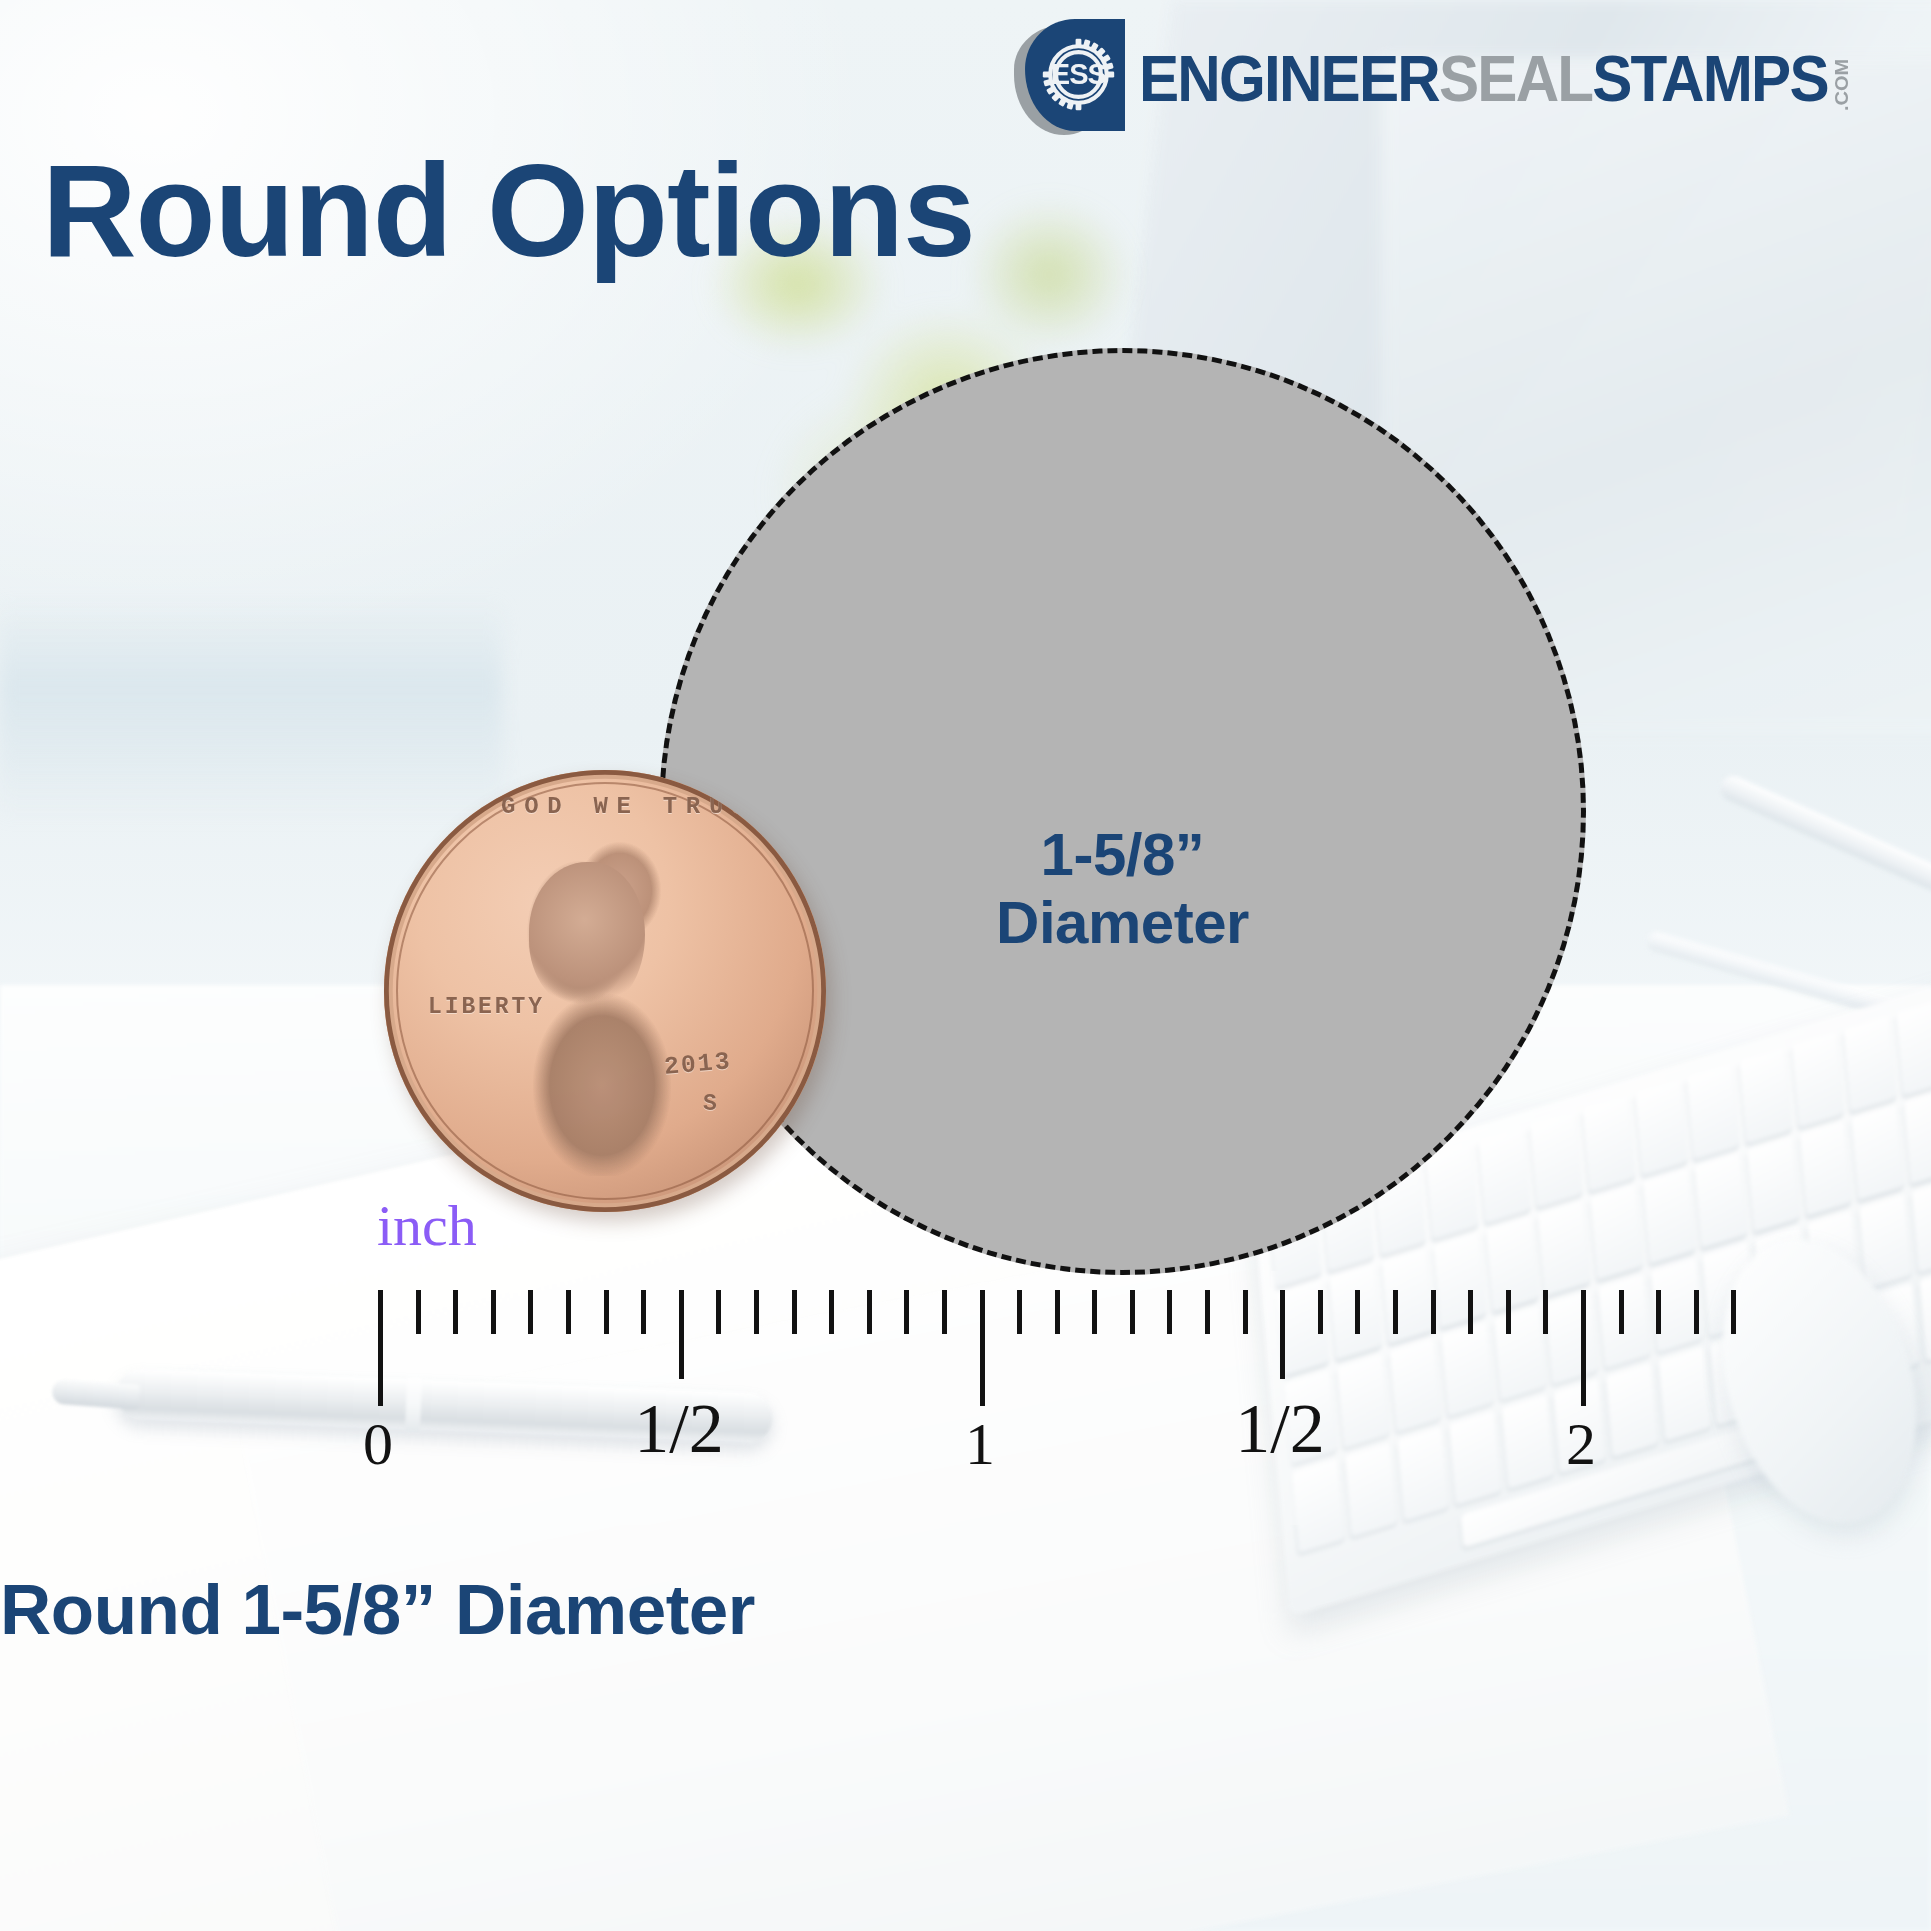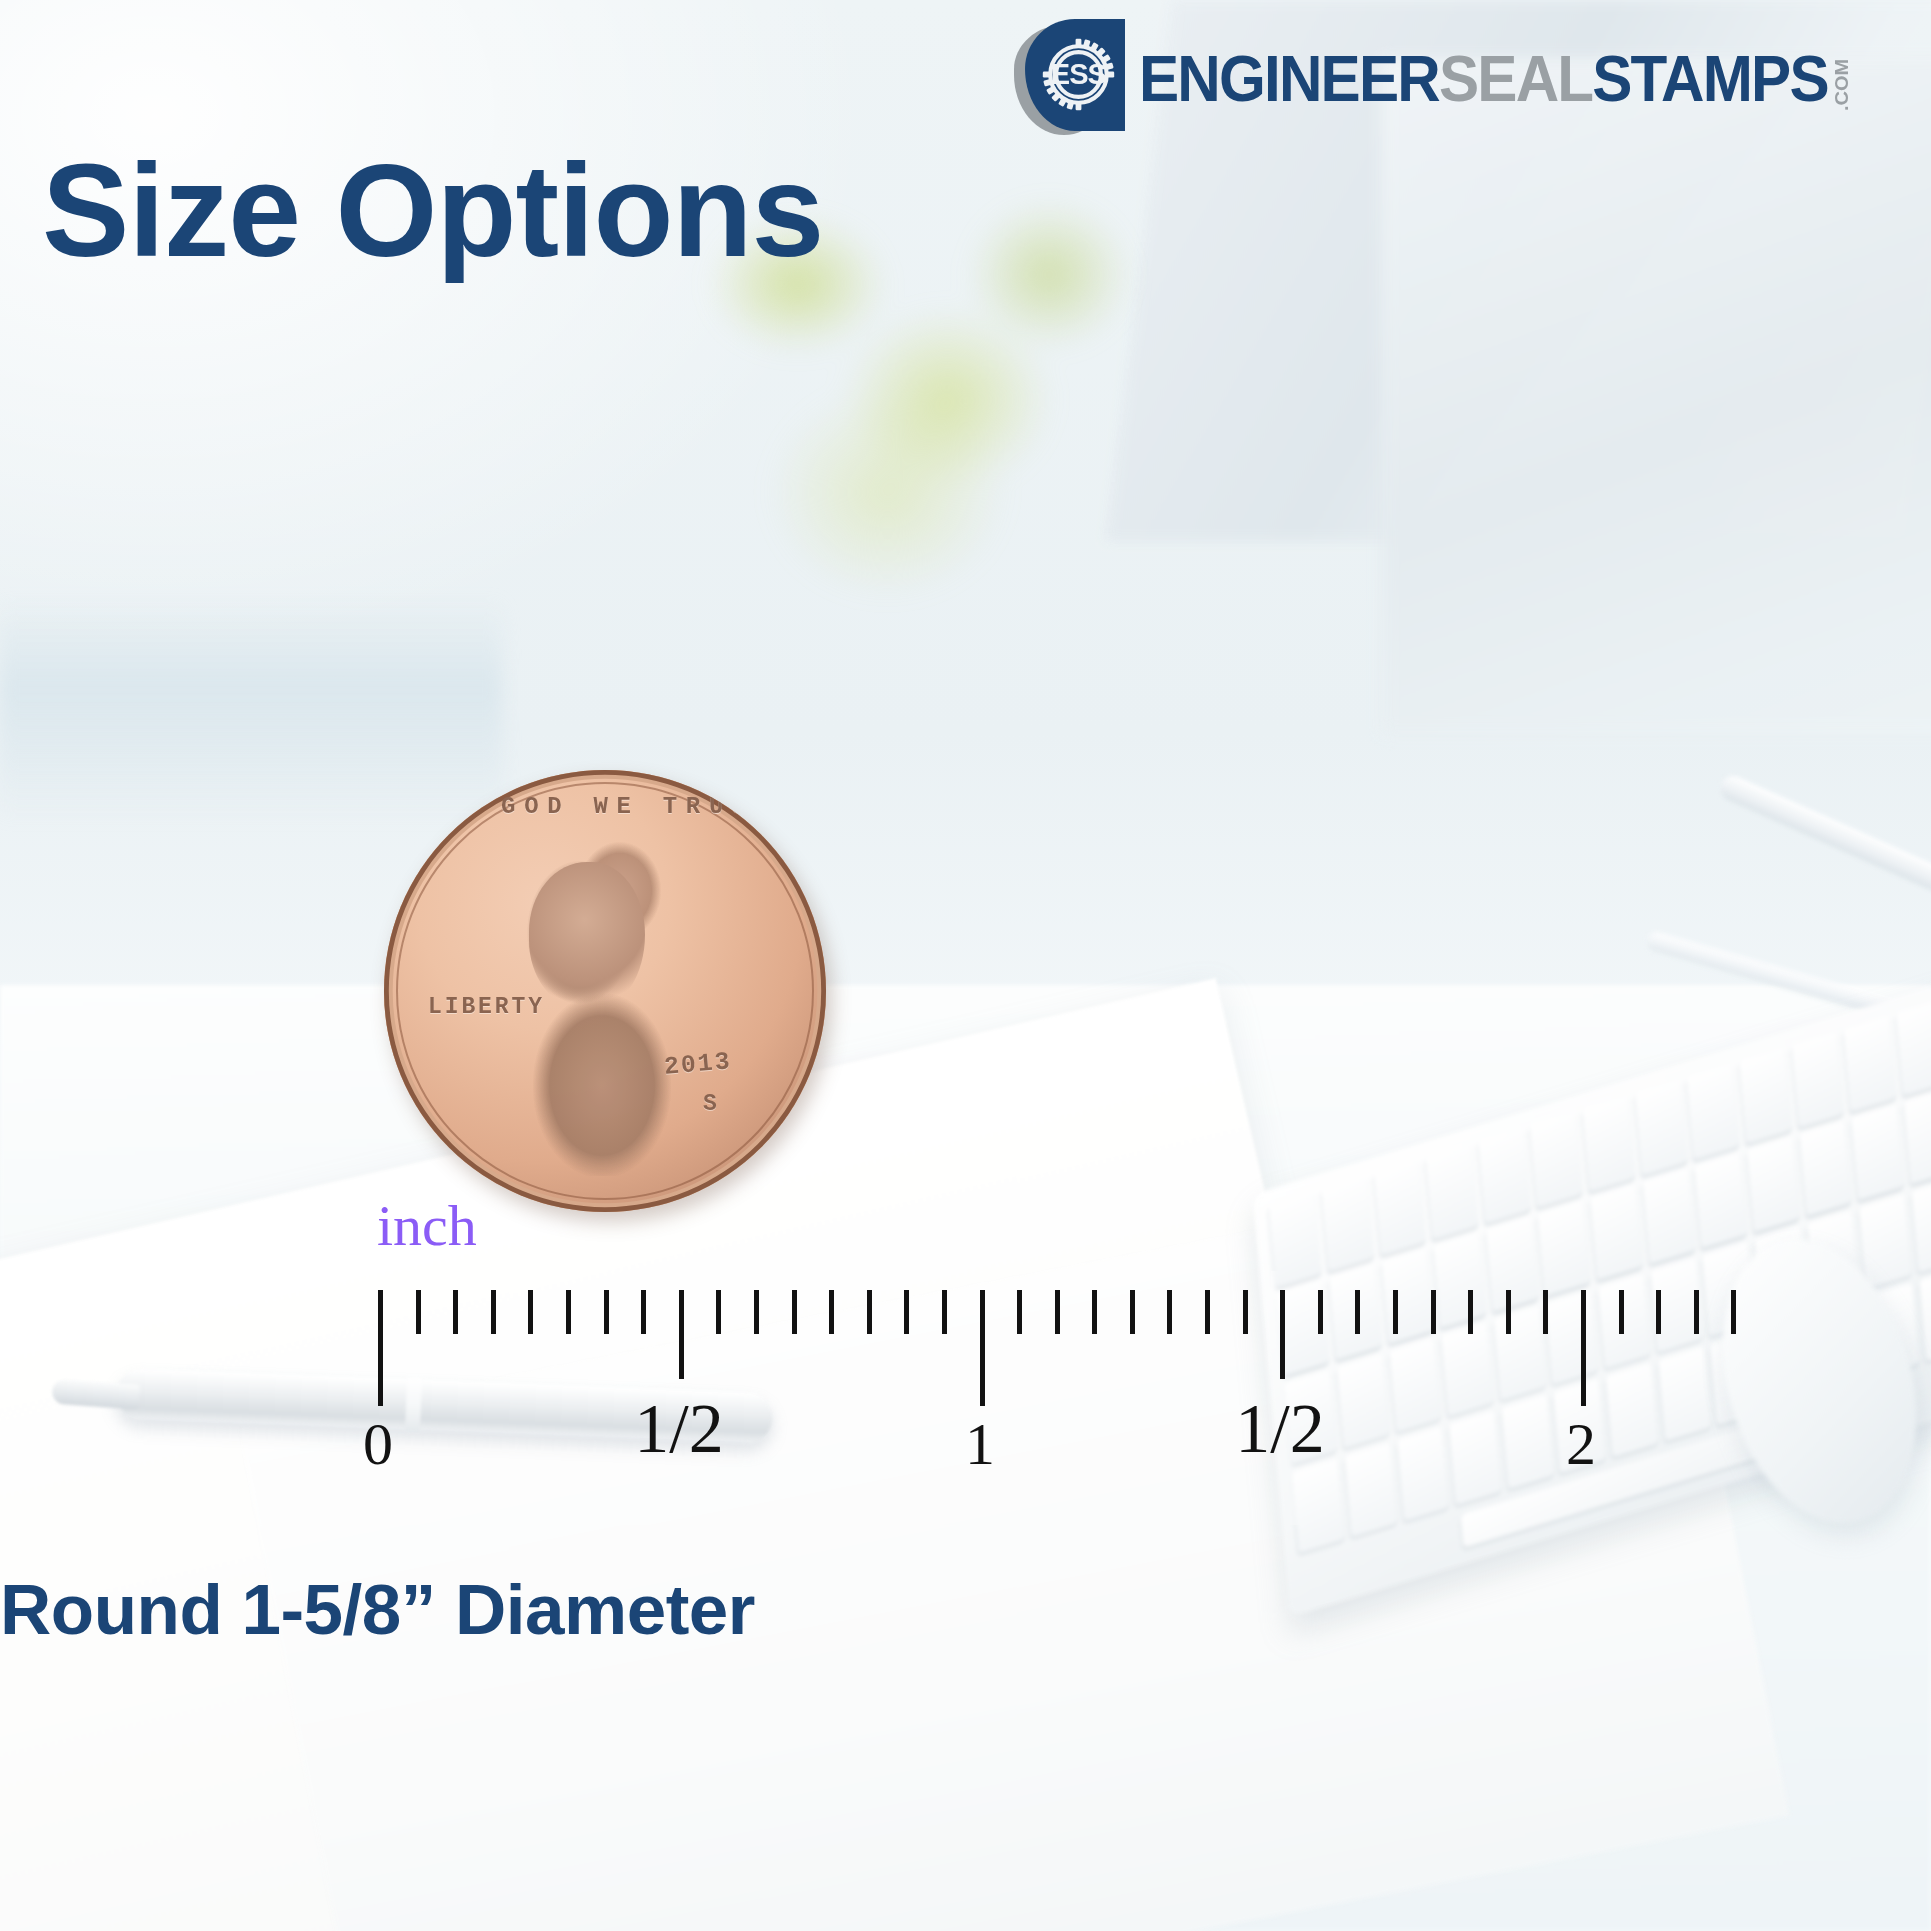--- a/index.html
+++ b/index.html
@@ -470,21 +470,21 @@
       <div class="kb-space"></div>
     </div>
     <div class="bg-mouse"></div>
     <div class="bg-stylus">
       <div class="pen-body"></div>
       <div class="pen-tip"></div>
       <div class="pen-ring"></div>
     </div>
   </div>
 
-  <div class="page-title">Size Options</div>
+  <div class="page-title">Round Options</div>
 
   <div class="logo">
     <div class="logo-mark">
       <div class="shield-shadow"></div>
       <div class="shield"></div>
       <svg class="logo-gear" viewBox="0 0 100 100">
         <g fill="none" stroke="#eef2f5" stroke-width="5">
           <circle cx="50" cy="50" r="34"></circle>
           <circle cx="50" cy="50" r="27"></circle>
         </g>
@@ -508,20 +508,26 @@
       <div class="logo-ess">ESS</div>
     </div>
     <div class="logo-words">
       <span class="lw-blue">ENGINEER</span>
       <span class="lw-gray">SEAL</span>
       <span class="lw-blue">STAMPS</span>
       <span class="lw-dotcom">.COM</span>
     </div>
   </div>
 
+  <div class="size-circle">
+    <div class="label">
+      <span class="l1">1-5/8”</span>
+      <span class="l2">Diameter</span>
+    </div>
+  </div>
 
   <div class="penny">
     <div class="rim"></div>
     <div class="bust"></div>
     <div class="bust2"></div>
     <div class="txt t-trust">IN GOD WE TRUST</div>
     <div class="txt t-liberty">LIBERTY</div>
     <div class="txt t-year">2013</div>
     <div class="txt t-mint">S</div>
   </div>

